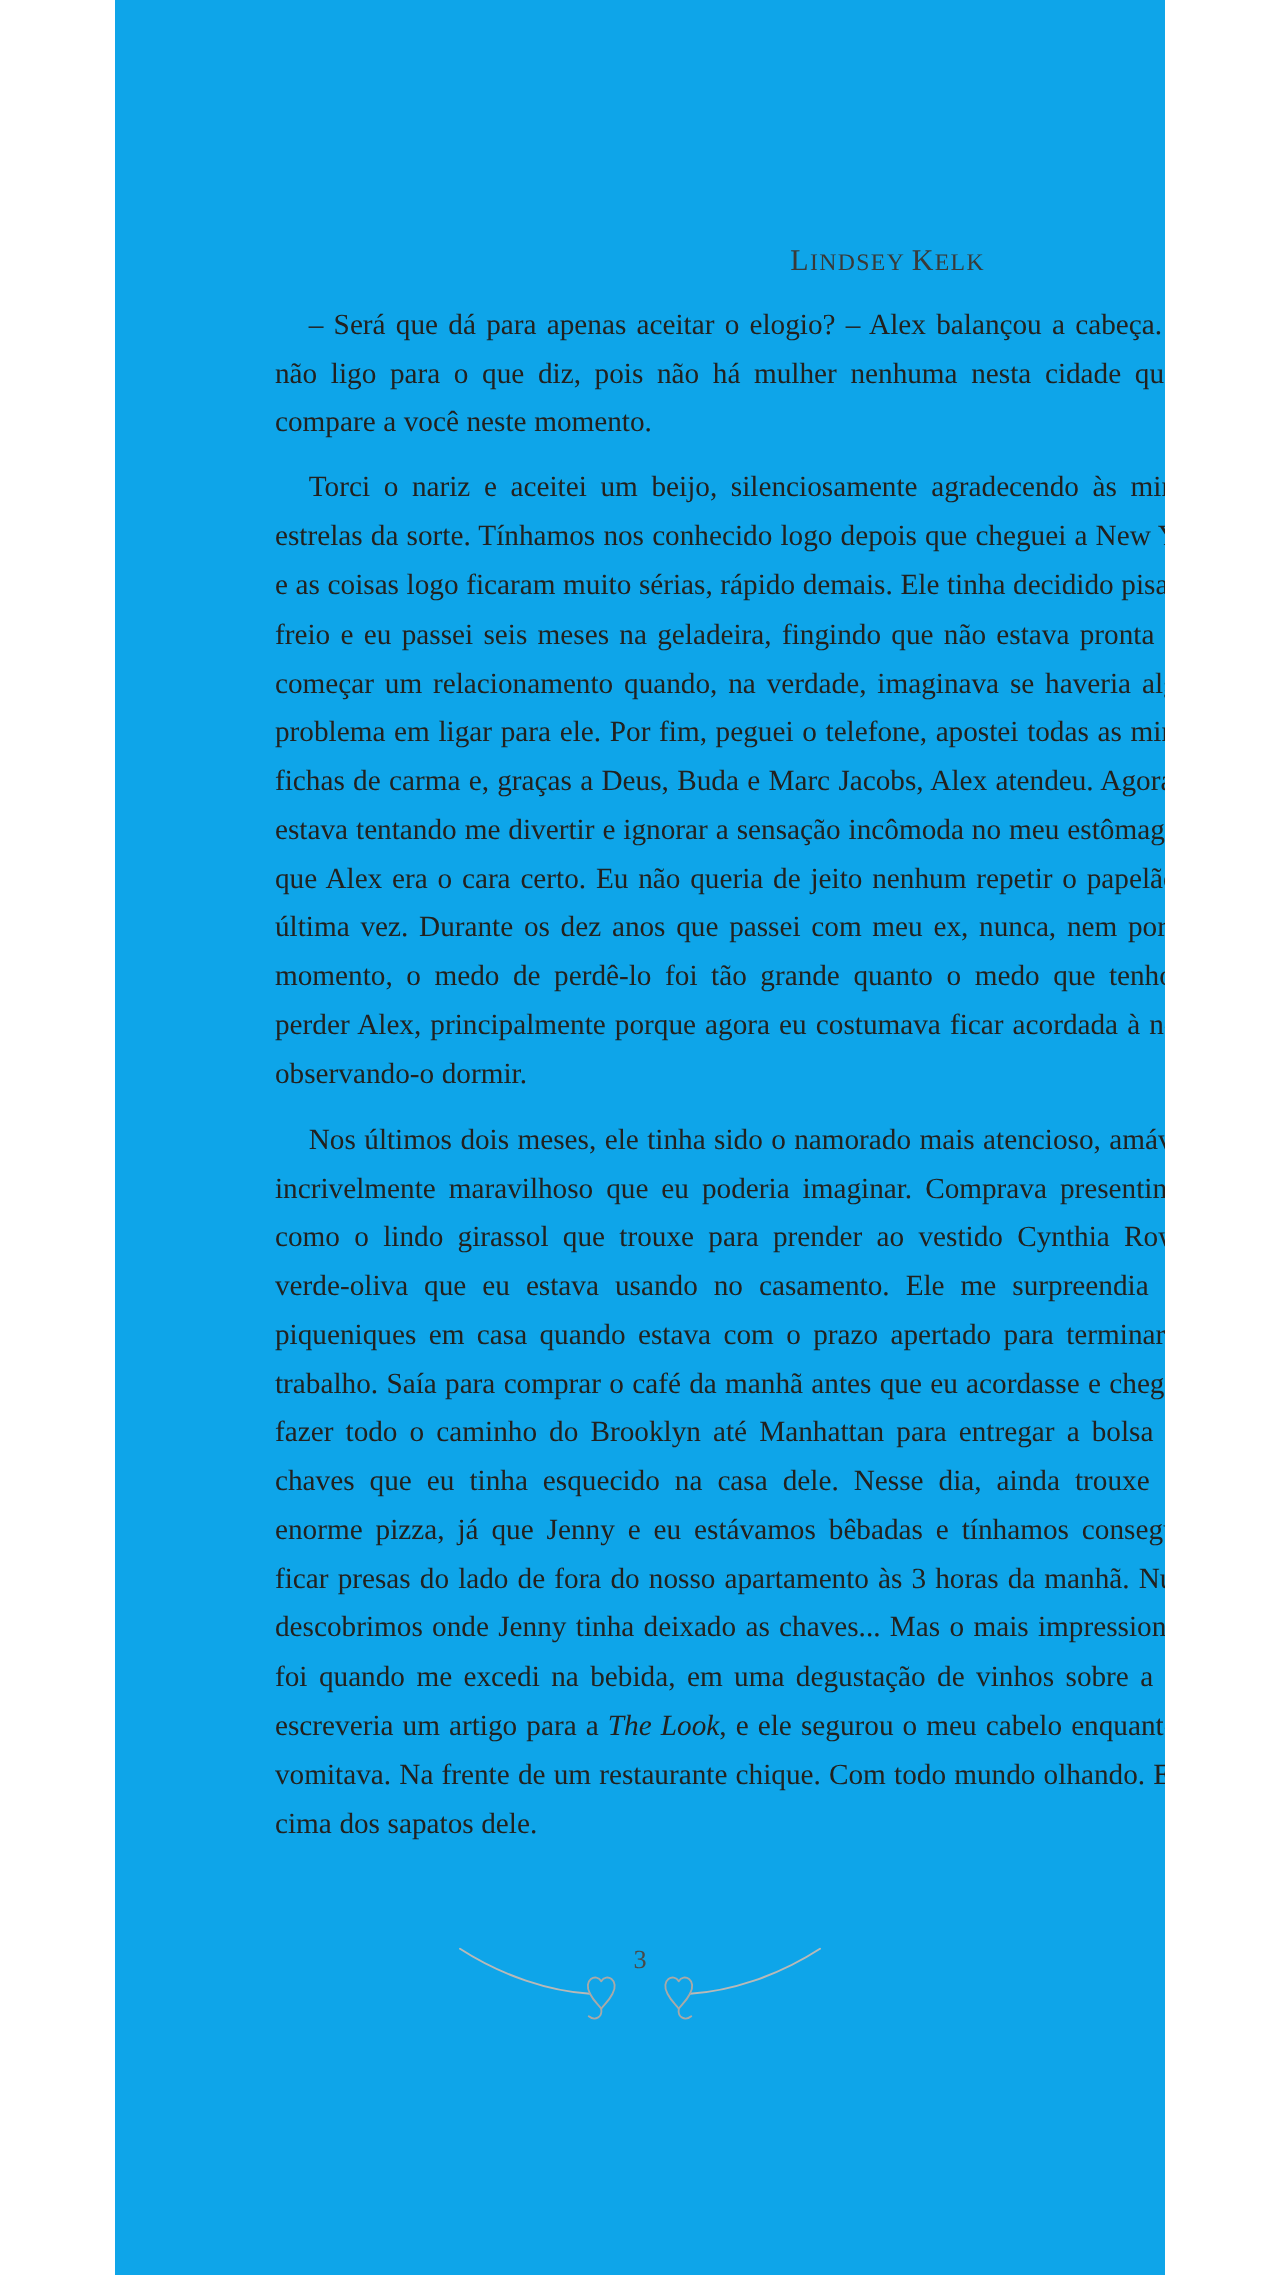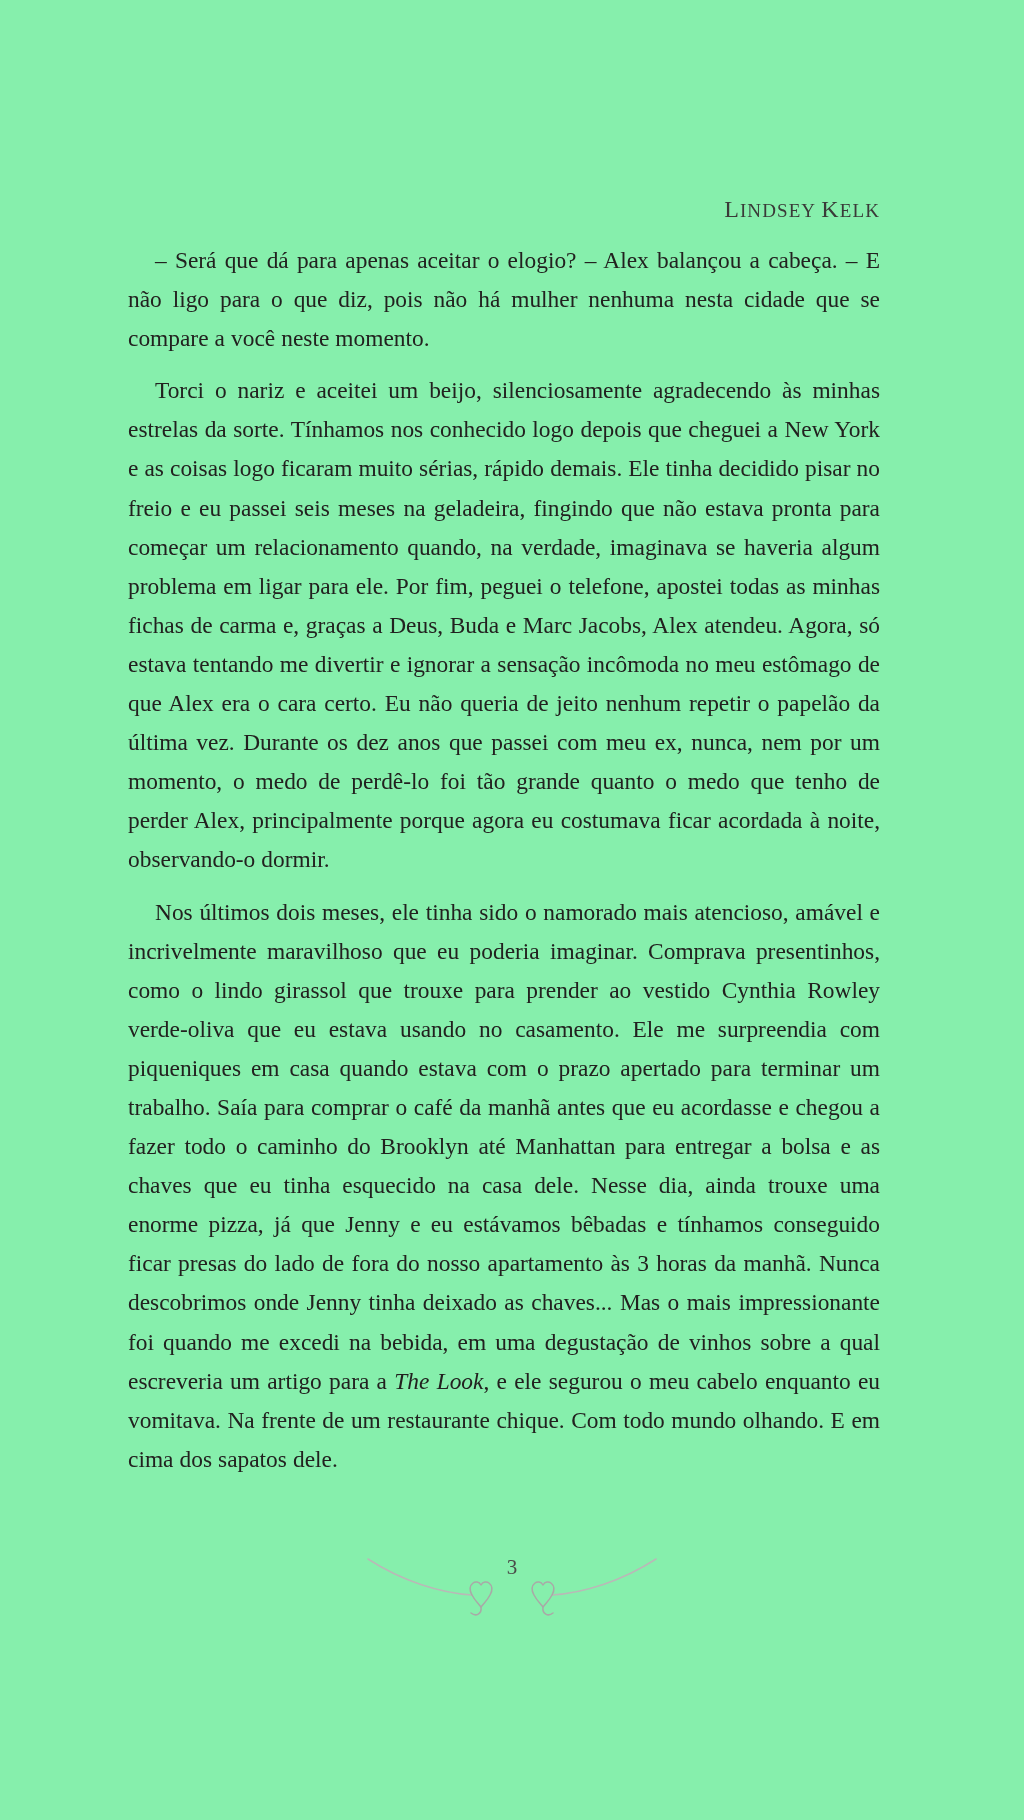--- a/index.html
+++ b/index.html
@@ -2,23 +2,23 @@
 <html><head>
 <meta charset="utf-8">
 <style>
   html, body {
     margin: 0;
     padding: 0;
     background: #ffffff;
   }
   .page {
     position: relative;
-    width: 1024px;
+    width: 840px;
     height: 1820px;
-    background: #86efac;
+    background: #0ea5e9;
     margin: 0 auto;
     overflow: hidden;
     font-family: "Liberation Serif", "DejaVu Serif", serif;
     color: #20201f;
   }
 
   
   .running-head {
     position: absolute;
     top: 196px;

